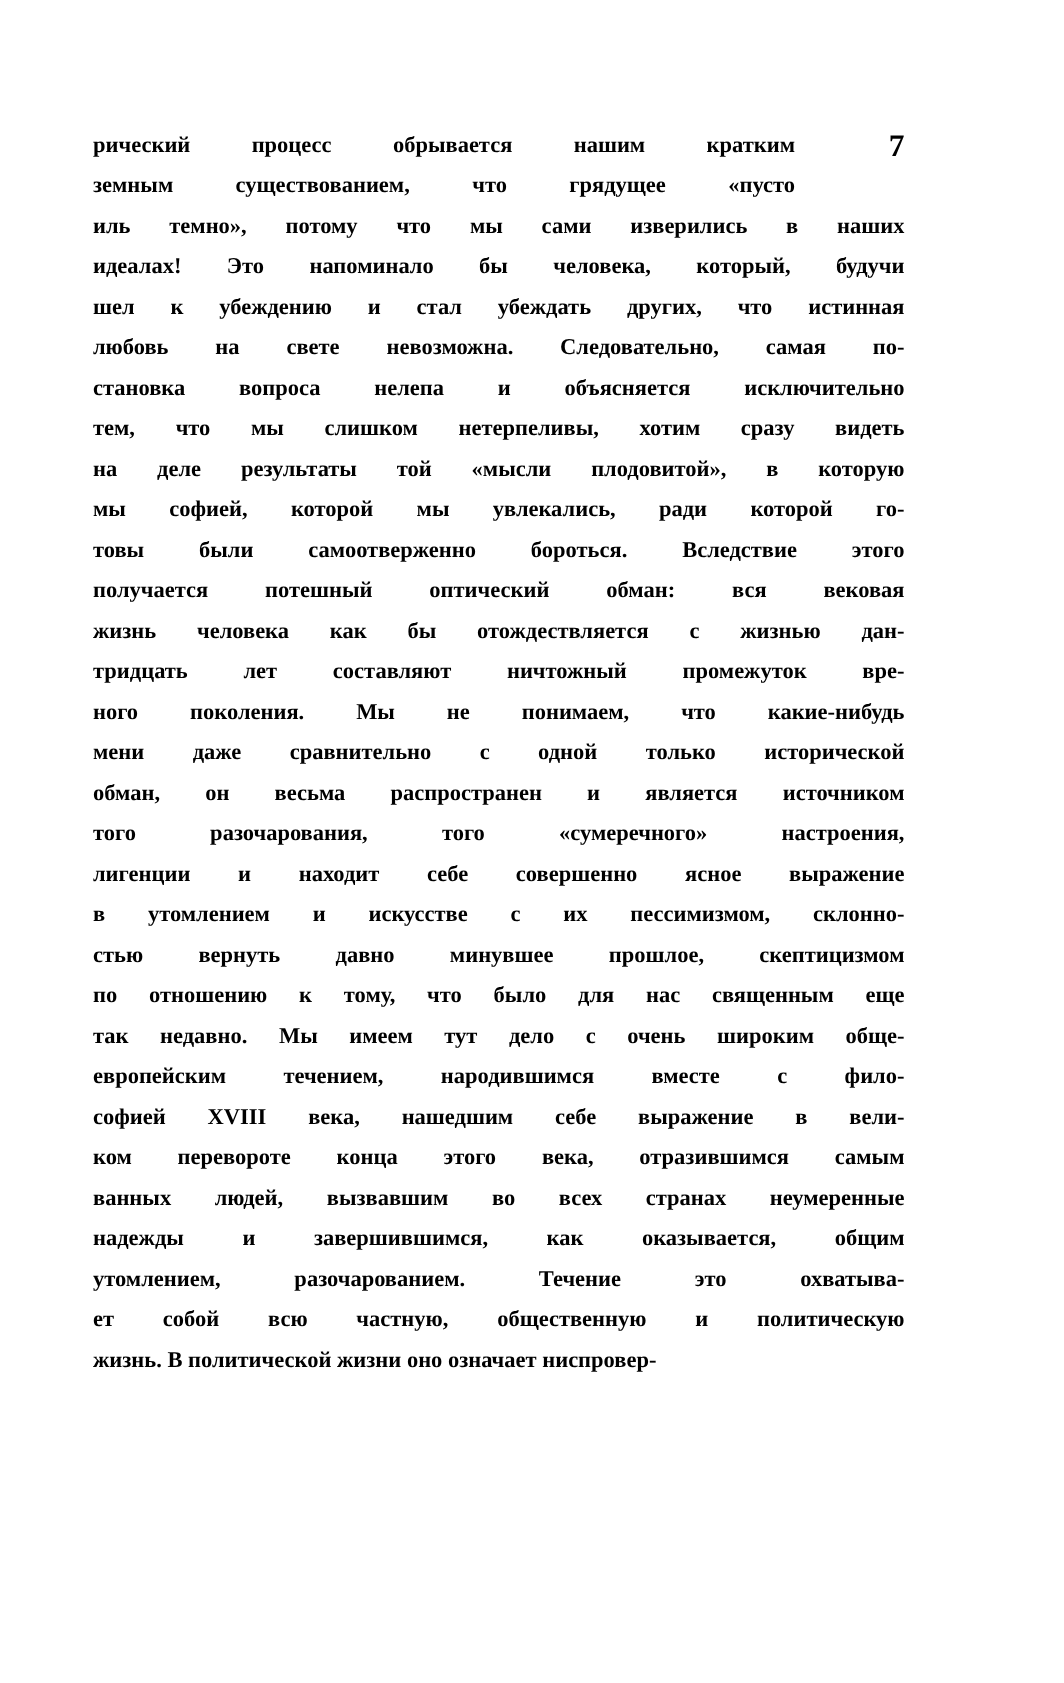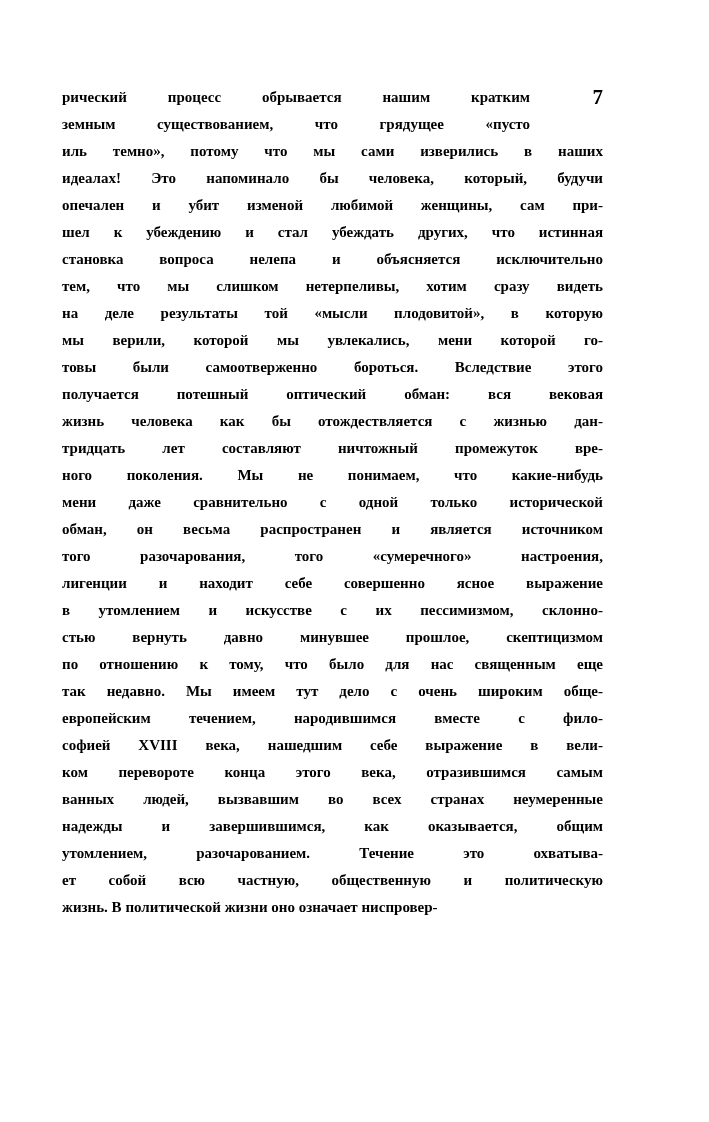--- a/index.html
+++ b/index.html
@@ -55,26 +55,26 @@
 </head>
 <body>
 
 <div class="page">
   <div class="text-block">
     <span class="page-number">7</span>
     <div class="line line--narrow">рический процесс обрывается нашим кратким</div>
     <div class="line line--narrow">земным существованием, что грядущее «пусто</div>
     <div class="line">иль темно», потому что мы сами изверились в наших</div>
     <div class="line">идеалах! Это напоминало бы человека, который, будучи</div>
-    <div class="line">опечален и убит изменой любимой женщины, сам при-</div>
     <div class="line">шел к убеждению и стал убеждать других, что истинная</div>
+    <div class="line">любовь на свете невозможна. Следовательно, самая по-</div>
     <div class="line">становка вопроса нелепа и объясняется исключительно</div>
     <div class="line">тем, что мы слишком нетерпеливы, хотим сразу видеть</div>
     <div class="line">на деле результаты той «мысли плодовитой», в которую</div>
-    <div class="line">мы верили, которой мы увлекались, мени которой го-</div>
+    <div class="line">мы софией, которой мы увлекались, ради которой го-</div>
     <div class="line">товы были самоотверженно бороться. Вследствие этого</div>
     <div class="line">получается потешный оптический обман: вся вековая</div>
     <div class="line">жизнь человека как бы отождествляется с жизнью дан-</div>
     <div class="line">тридцать лет составляют ничтожный промежуток вре-</div>
     <div class="line">ного поколения. Мы не понимаем, что какие-нибудь</div>
     <div class="line">мени даже сравнительно с одной только исторической</div>
     <div class="line">обман, он весьма распространен и является источником</div>
     <div class="line">того разочарования, того «сумеречного» настроения,</div>
     <div class="line">лигенции и находит себе совершенно ясное выражение</div>
     <div class="line">в утомлением и искусстве с их пессимизмом, склонно-</div>

